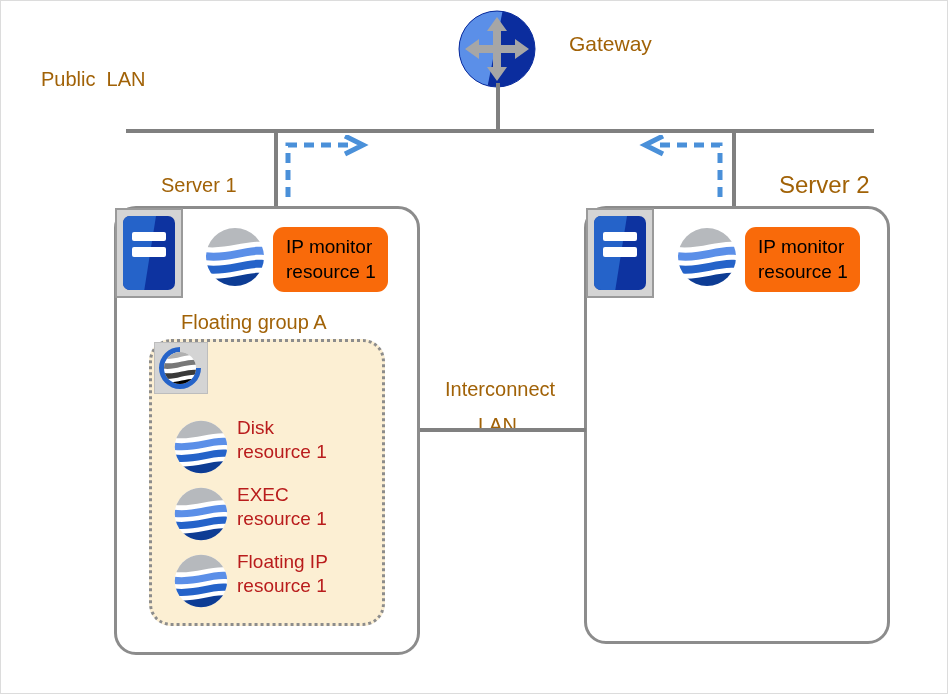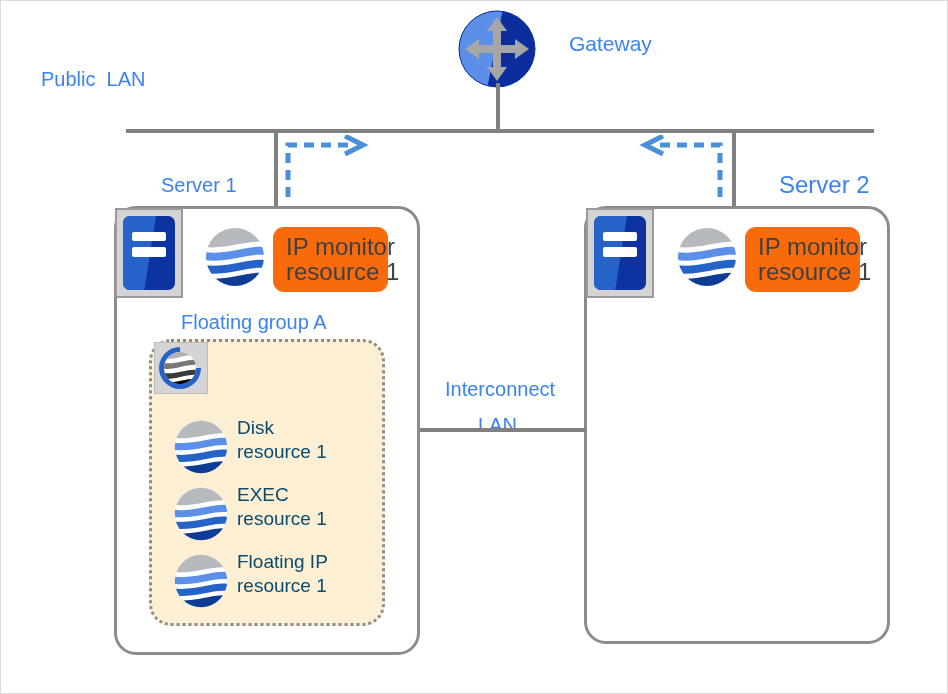--- a/index.html
+++ b/index.html
@@ -14,21 +14,21 @@
     background: #ffffff;
     border: 1px solid #dcdcdc;
     box-sizing: border-box;
     font-family: "Liberation Sans", sans-serif;
     overflow: hidden;
   }
 
   
   .txt {
     position: absolute;
-    color: #3b82f6;
+    color: #a16207;
     font-size: 19px;
     line-height: 24px;
     white-space: pre;
   }
 
   
   .hline {
     position: absolute;
     background: #808080;
     height: 4px;
@@ -97,23 +97,23 @@
 
   
   .globe {
     position: absolute;
   }
 
   
   .badge {
     position: absolute;
     background: #f96a0a;
-    color: #404040;
+    color: #000000;
     border-radius: 11px;
-    font-size: 24px;
+    font-size: 19px;
     line-height: 25px;
     padding: 7px 12px 8px 13px;
     white-space: pre;
     box-sizing: border-box;
   }
 
   
   #failover-group-box {
     position: absolute;
     left: 148px;
@@ -137,21 +137,21 @@
   }
 
   
   .res-row { position: absolute; }
   .res-row .label {
     position: absolute;
     left: 64px;
     top: -3px;
     font-size: 19px;
     line-height: 24px;
-    color: #0c4a6e;
+    color: #b91c1c;
     white-space: pre;
   }
 
   
   .arrow-svg { position: absolute; }
 </style>
 </head>
 <body>
 
 <div id="canvas">

